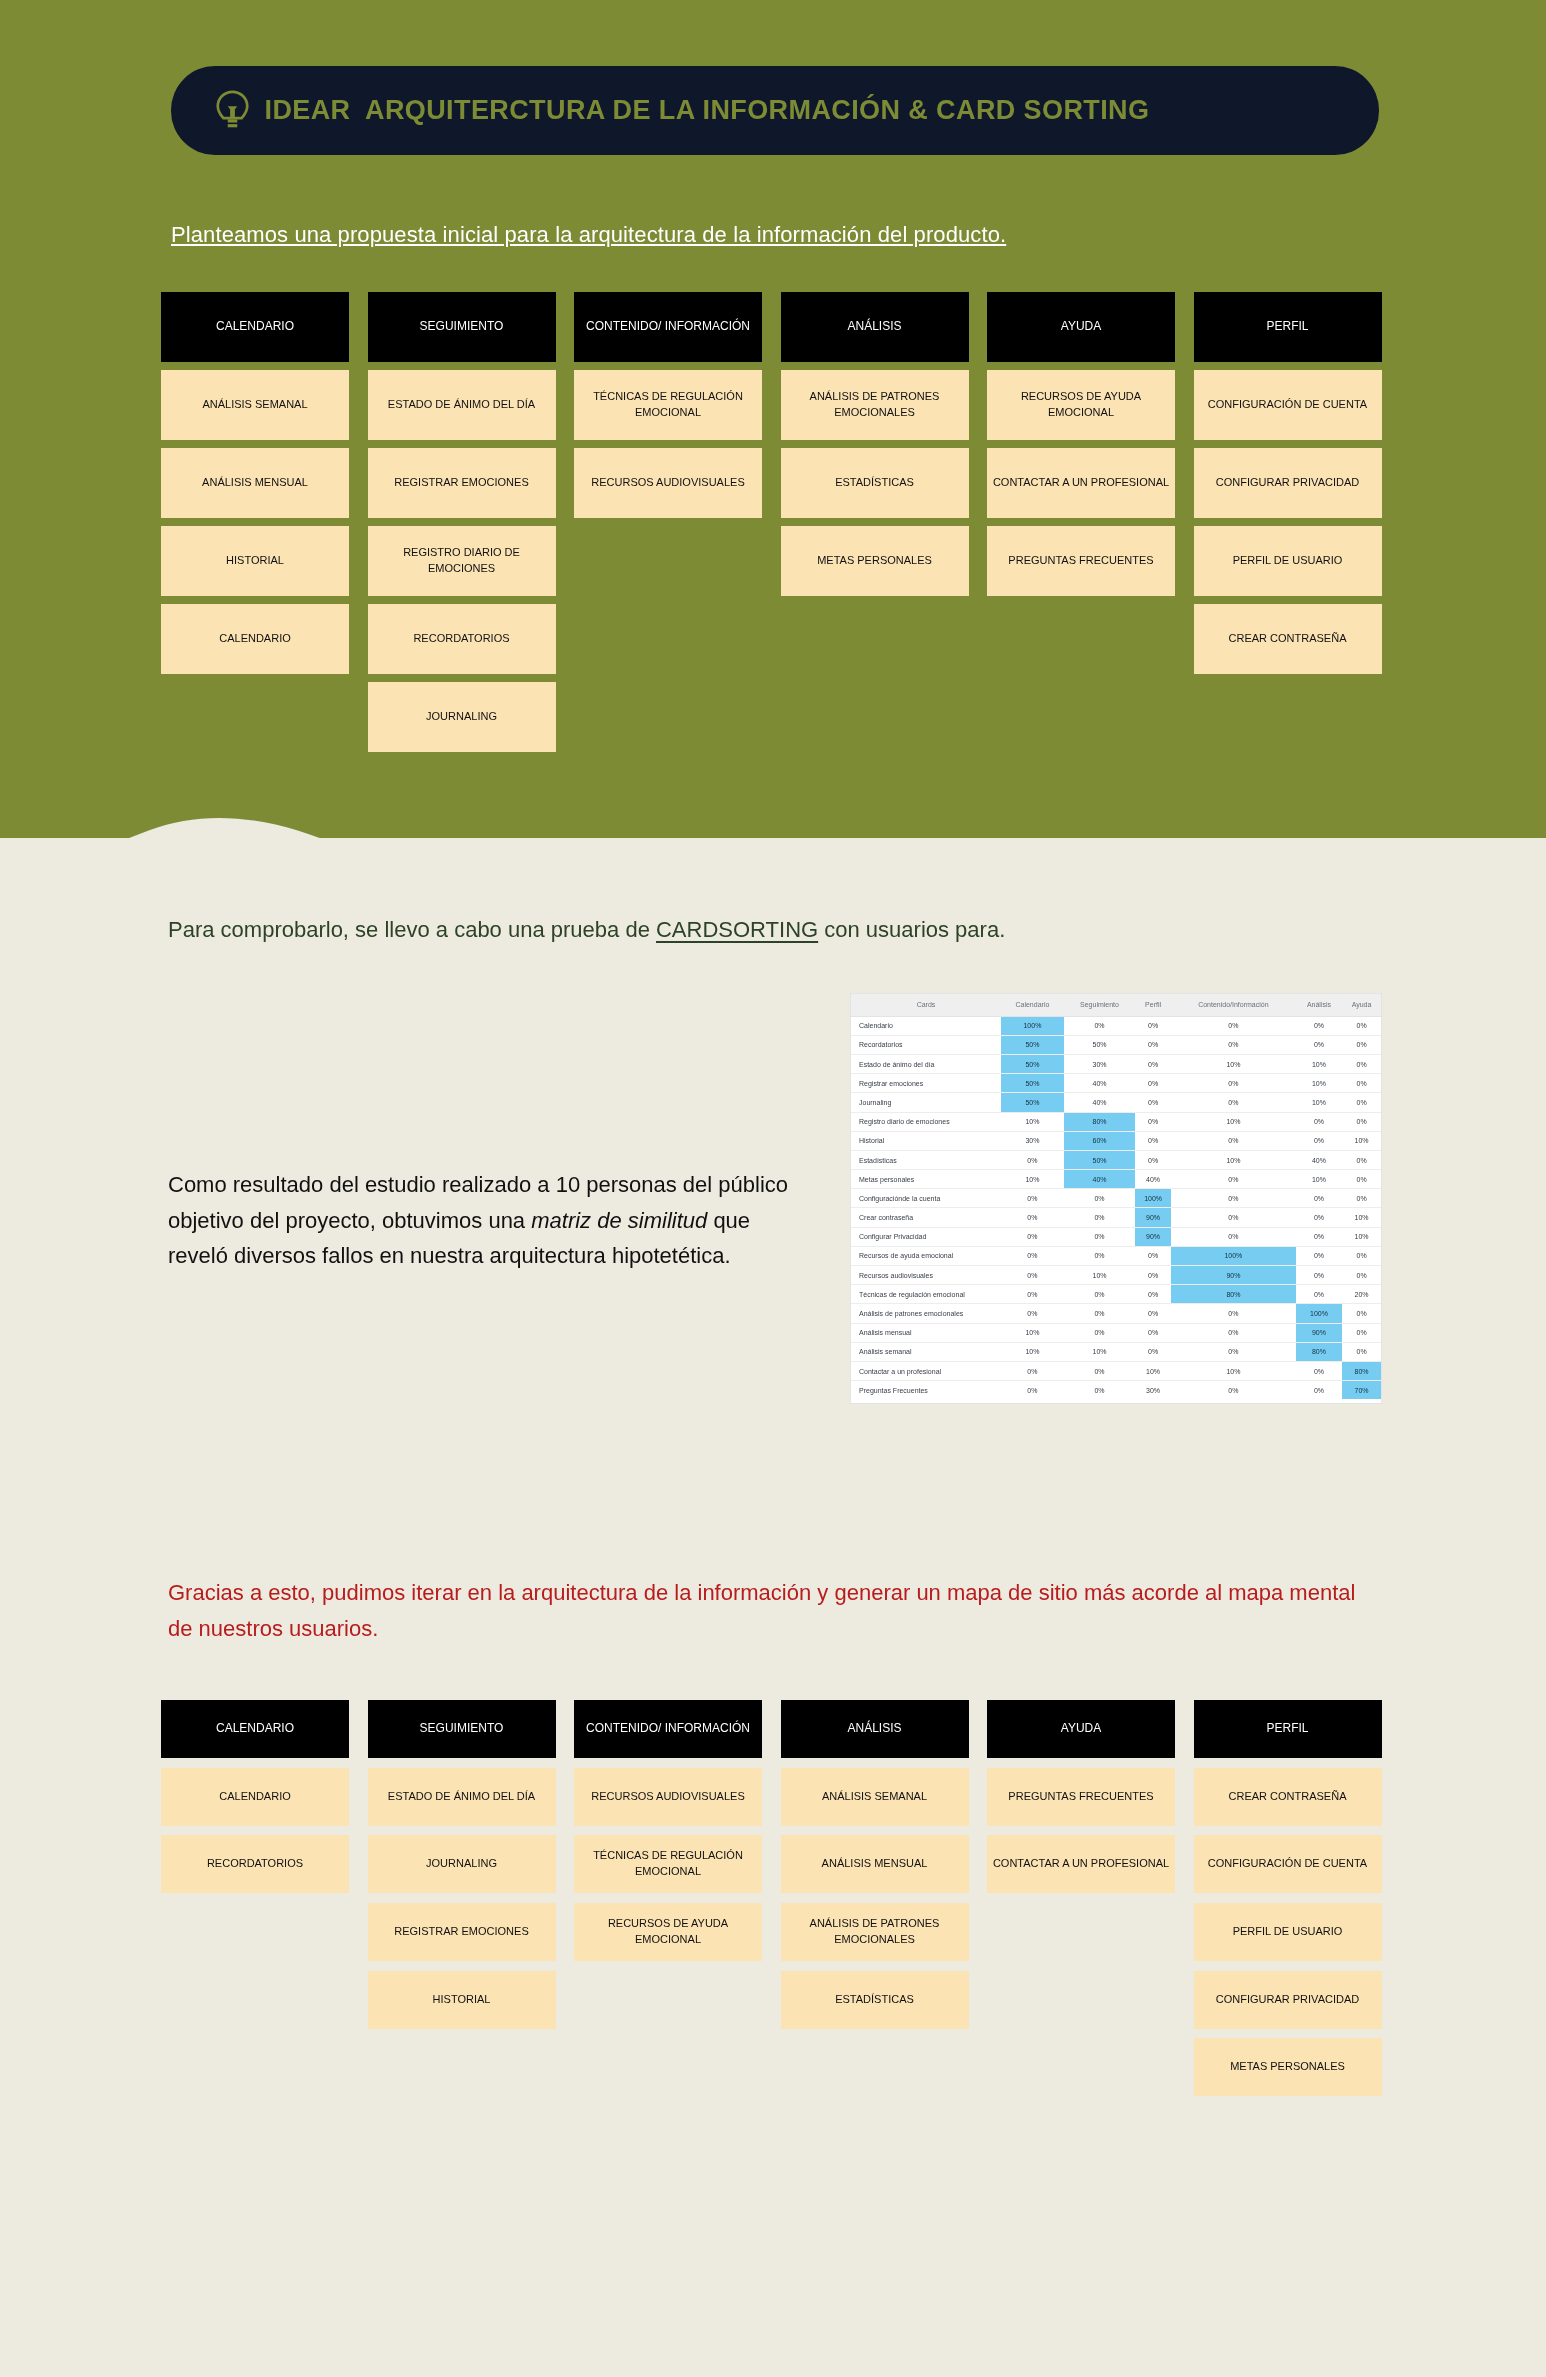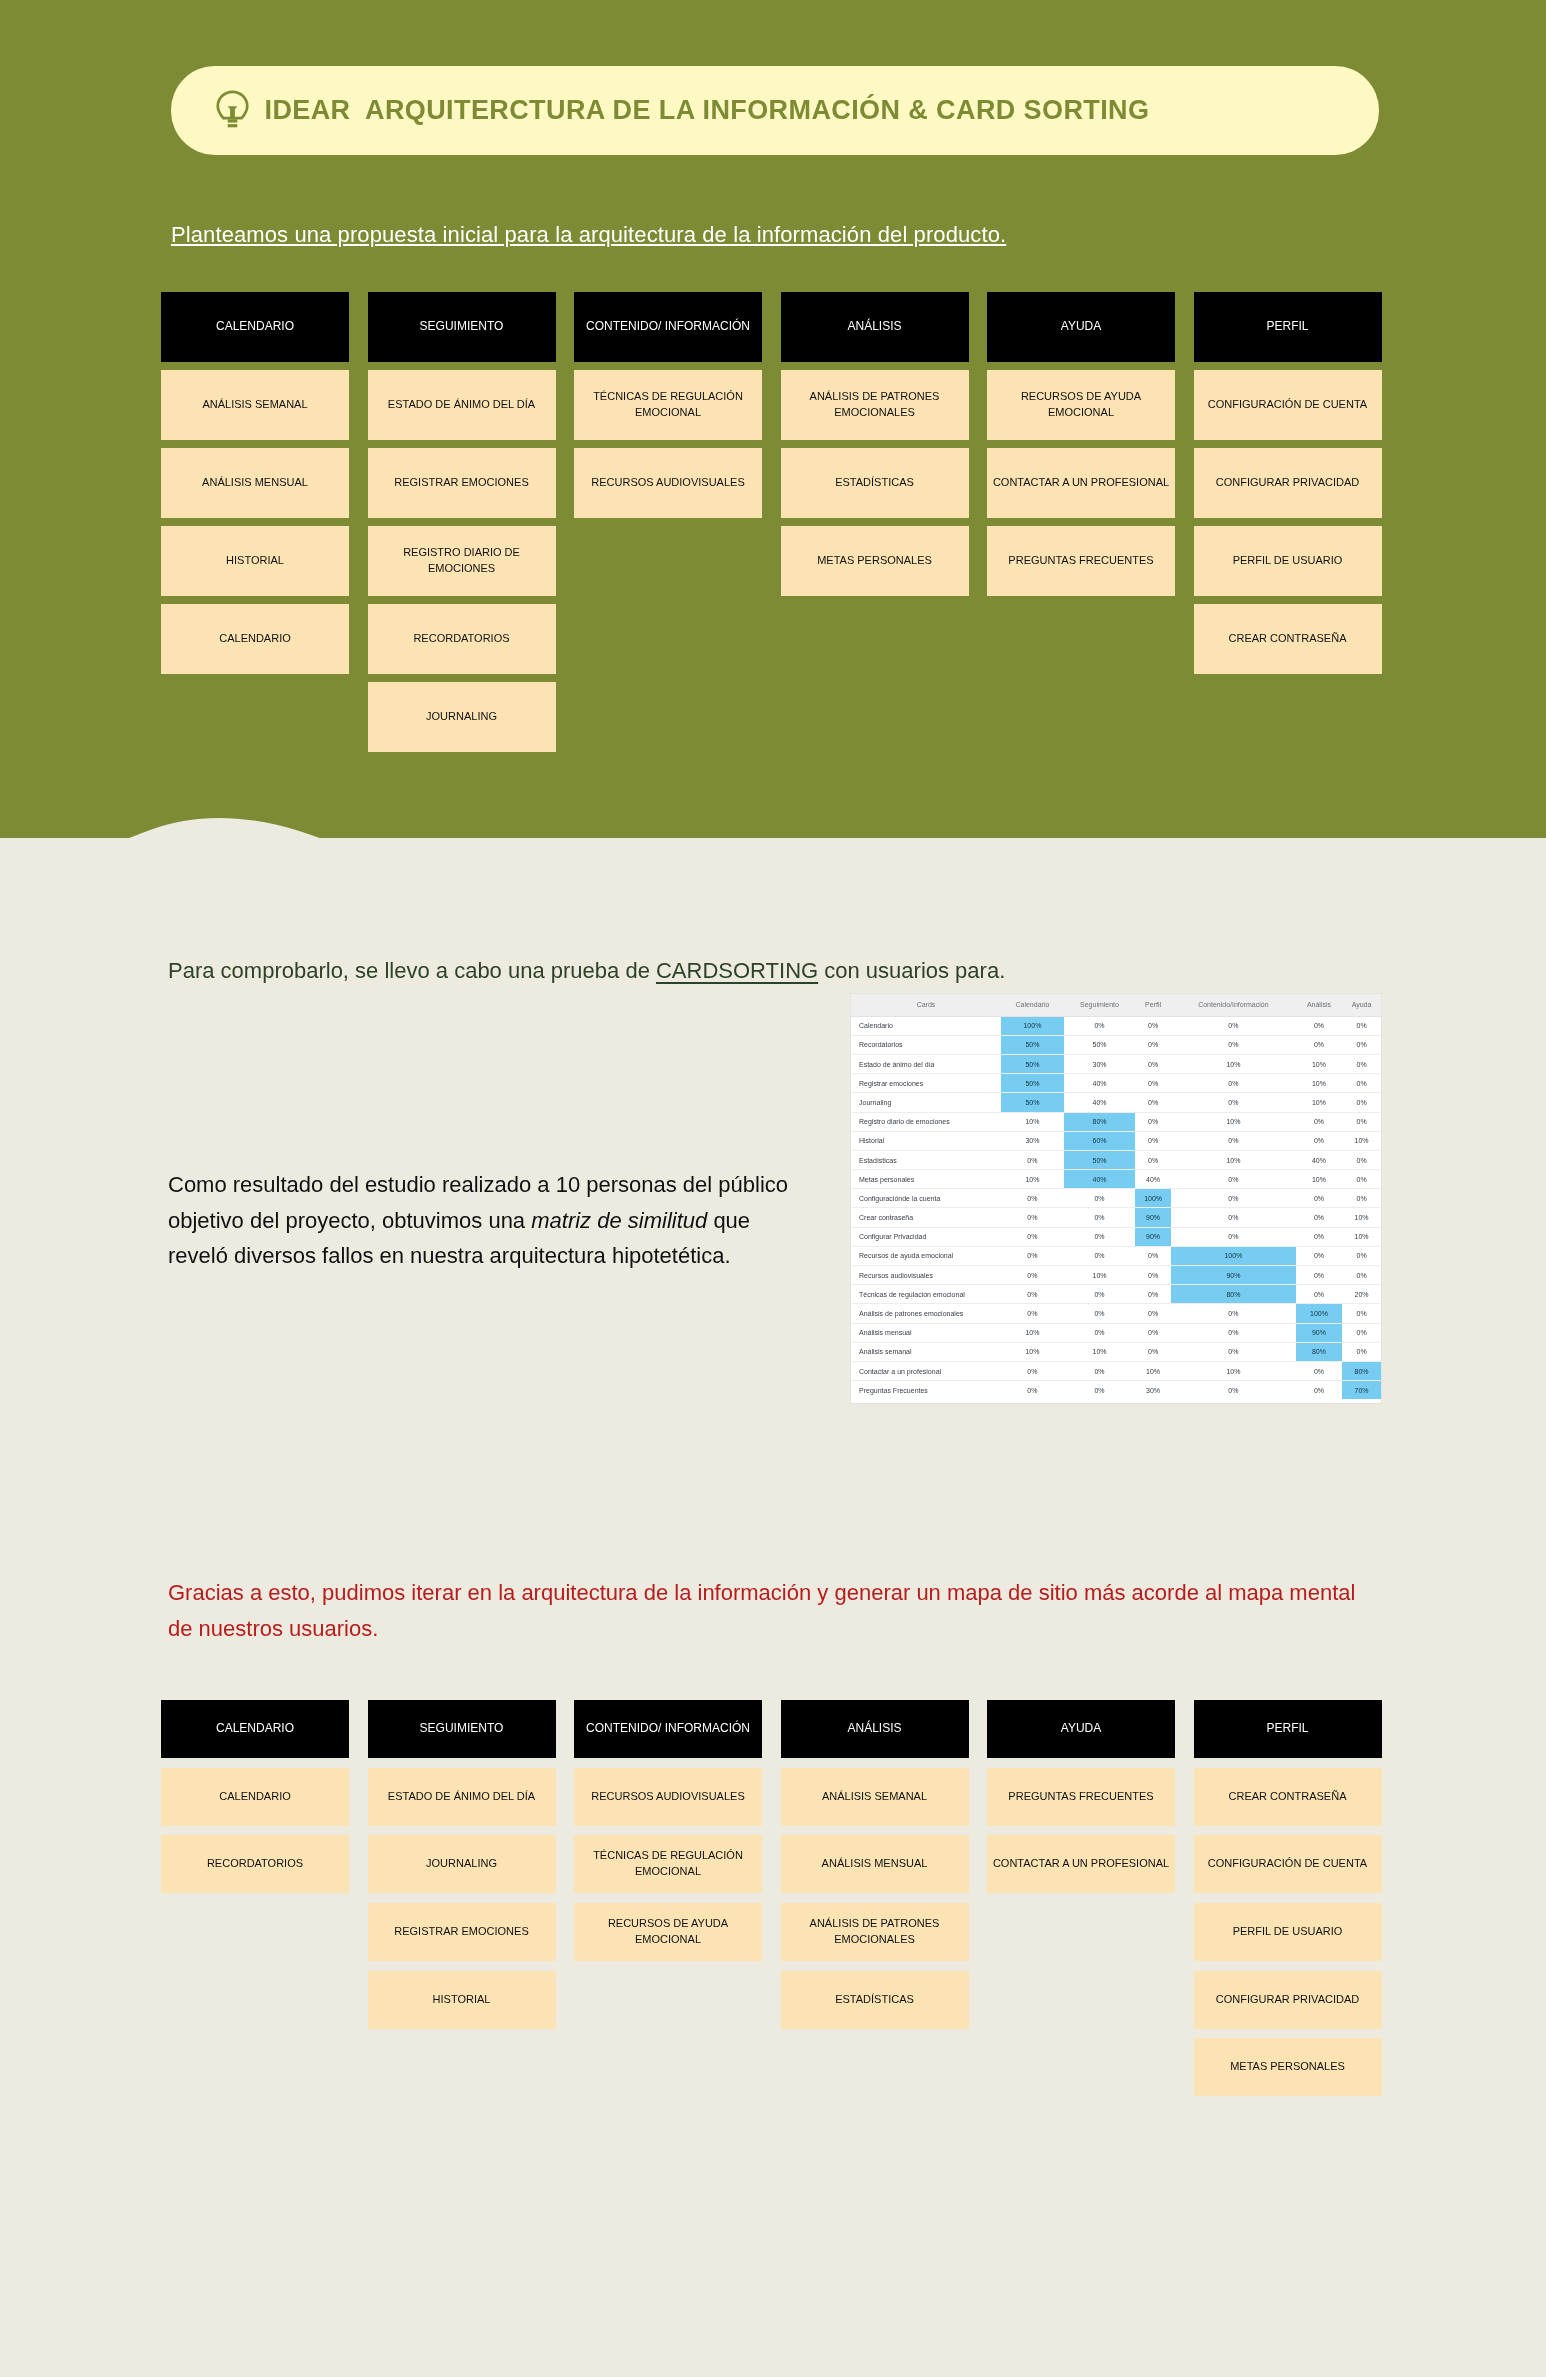--- a/index.html
+++ b/index.html
@@ -26,21 +26,21 @@
     z-index: 0;
     -webkit-clip-path: path("M0,0 L1920,0 L1920,760 C1840,830 1700,980 1560,1010 C1420,1040 1330,930 1250,905 C1160,877 1080,950 1000,1010 C920,1070 830,1095 740,1078 C650,1060 560,990 440,905 C330,826 230,800 150,830 C90,852 40,880 0,905 Z");
     clip-path: path("M0,0 L1920,0 L1920,760 C1840,830 1700,980 1560,1010 C1420,1040 1330,930 1250,905 C1160,877 1080,950 1000,1010 C920,1070 830,1095 740,1078 C650,1060 560,990 440,905 C330,826 230,800 150,830 C90,852 40,880 0,905 Z");
   }
 
   
   #header-pill {
     position: absolute;
     left: 171px; top: 66px;
     width: 1208px; height: 89px;
-    background: #fef9c3;
+    background: #0f172a;
     border-radius: 44px;
     display: flex;
     align-items: center;
     padding-left: 44px;
     gap: 14.5px;
     z-index: 3;
   }
   #bulb-icon { width: 35px; height: 42px; flex: 0 0 auto; display:block; }
   .hd-strong {
     font-size: 27px;
@@ -106,21 +106,21 @@
     line-height: 1.45;
     padding: 0 5.6px;
   }
   #sitemap-final .sm-head { height: 58px; }
   #sitemap-final .sm-card { height: 58px; }
   #sitemap-final .sm-col { gap: 9.7px; }
 
   
   #cardsorting-line {
     position: absolute;
-    left: 168px; top: 958px;
+    left: 168px; top: 917px;
     font-size: 22px;
     color: #2d4226;
     z-index: 3;
   }
   #cardsorting-line .u { text-decoration: underline; text-underline-offset: 4px; }
 
   
   #result-paragraph {
     position: absolute;
     left: 168px; top: 1128px;

